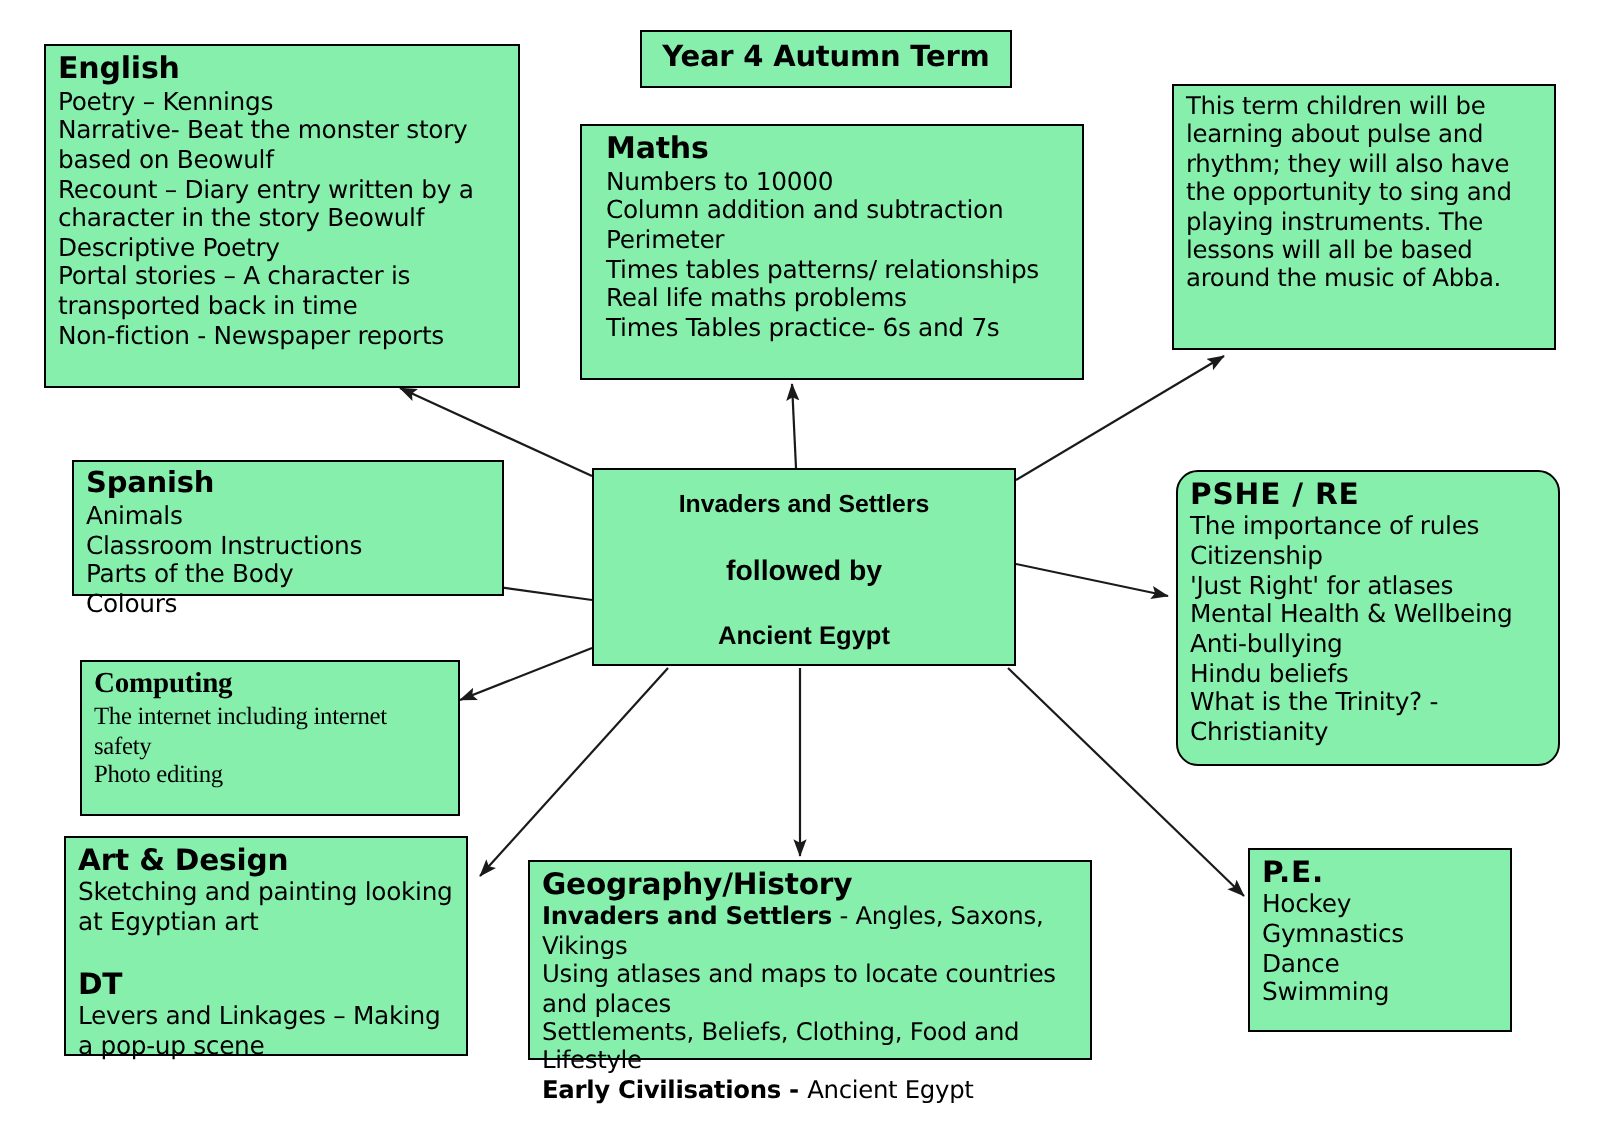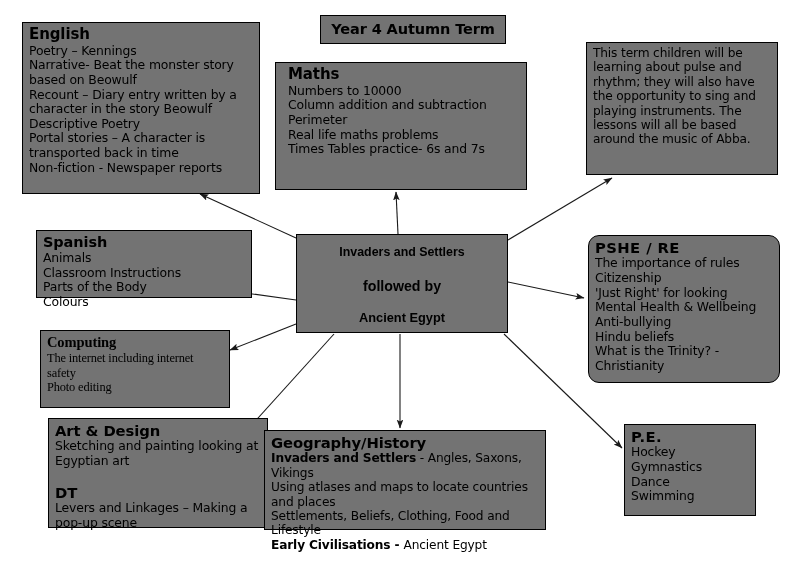--- a/index.html
+++ b/index.html
@@ -25,21 +25,21 @@
     position: absolute;
     left: 0; top: 0;
     width: 800px;
     height: 565px;
     pointer-events: none;
     z-index: 1;
   }
   .node {
     position: absolute;
     box-sizing: border-box;
-    background: #737373;
+    background: #86efac;
     border: 1.3px solid #000000;
     z-index: 2;
     padding: 3px 5px 2px 6px;
     line-height: 1.18;
   }
   .node .title {
     font-weight: bold;
     font-size: 14.5px;
     letter-spacing: -0.1px;
     display: block;
@@ -87,25 +87,25 @@
     font-size: 12.6px;
     text-align: center;
     width: 100%;
   }
   #center-node .cline.l1 { margin-top: 10px; font-size: 12.4px; }
   #center-node .cline.l2 { margin-top: 18px; font-size: 14.2px; }
   #center-node .cline.l3 { margin-top: 16px; font-size: 12.8px; }
 
   
   #node-english   { left: 22px;  top: 22px;  width: 238px; height: 172px; }
-  #node-maths     { left: 275px; top: 62px;  width: 252px; height: 128px; padding-left: 12px; }
+  #node-maths     { left: 290px; top: 62px;  width: 252px; height: 128px; padding-left: 12px; }
   #node-music     { left: 586px; top: 42px;  width: 192px; height: 133px; }
   #node-spanish   { left: 36px;  top: 230px; width: 216px; height: 68px; }
   #node-computing { left: 40px;  top: 330px; width: 190px; height: 78px; font-family: Liberation Serif, serif; }
-  #node-art       { left: 48px;  top: 418px; width: 220px; height: 110px; }
+  #node-art       { left: 32px;  top: 418px; width: 202px; height: 110px; }
   #node-pshe      { left: 588px; top: 235px; width: 192px; height: 148px; border-radius: 11px; }
   #node-geo       { left: 264px; top: 430px; width: 282px; height: 100px; }
   #node-pe        { left: 624px; top: 424px; width: 132px; height: 92px; }
 
   #node-english .title { font-size: 15px; }
   #node-maths  .title  { font-size: 15px; }
   #node-geo    .title  { font-size: 14.8px; }
   #node-pshe   .title  { font-size: 14.8px; letter-spacing: 0.4px; }
   #node-pe     .title  { font-size: 14.8px; letter-spacing: 0.4px; }
   #node-art    .title  { font-size: 14.8px; }
@@ -156,20 +156,21 @@
     <span class="line">Descriptive Poetry</span>
     <span class="line">Portal stories – A character is transported back in time</span>
     <span class="line">Non-fiction - Newspaper reports</span>
   </div>
 
   <div class="node" id="node-maths">
     <span class="title">Maths</span>
     <span class="line">Numbers to 10000</span>
     <span class="line">Column addition and subtraction</span>
     <span class="line">Perimeter</span>
+    <span class="line">Times tables patterns/ relationships</span>
     <span class="line">Real life maths problems</span>
     <span class="line">Times Tables practice- 6s and 7s</span>
   </div>
 
   <div class="node" id="node-music">
     <span class="line">This term children will be learning about pulse and rhythm; they will also have the opportunity to sing and playing instruments. The lessons will all be based around the music of Abba.</span>
   </div>
 
   <div class="node" id="node-spanish">
     <span class="title">Spanish</span>
@@ -189,21 +190,21 @@
     <span class="title">Art &amp; Design</span>
     <span class="line">Sketching and painting looking at Egyptian art</span>
     <span class="title sub">DT</span>
     <span class="line">Levers and Linkages – Making a pop-up scene</span>
   </div>
 
   <div class="node" id="node-pshe">
     <span class="title">PSHE / RE</span>
     <span class="line">The importance of rules</span>
     <span class="line">Citizenship</span>
-    <span class="line">'Just Right' for looking</span>
+    <span class="line">'Just Right' for atlases</span>
     <span class="line">Mental Health &amp; Wellbeing</span>
     <span class="line">Anti-bullying</span>
     <span class="line">Hindu beliefs</span>
     <span class="line">What is the Trinity? - Christianity</span>
   </div>
 
   <div class="node" id="node-geo">
     <span class="title">Geography/History</span>
     <div id="geo-lines">
         <span class="line"><b>Invaders and Settlers</b> - Angles, Saxons, Vikings</span>

